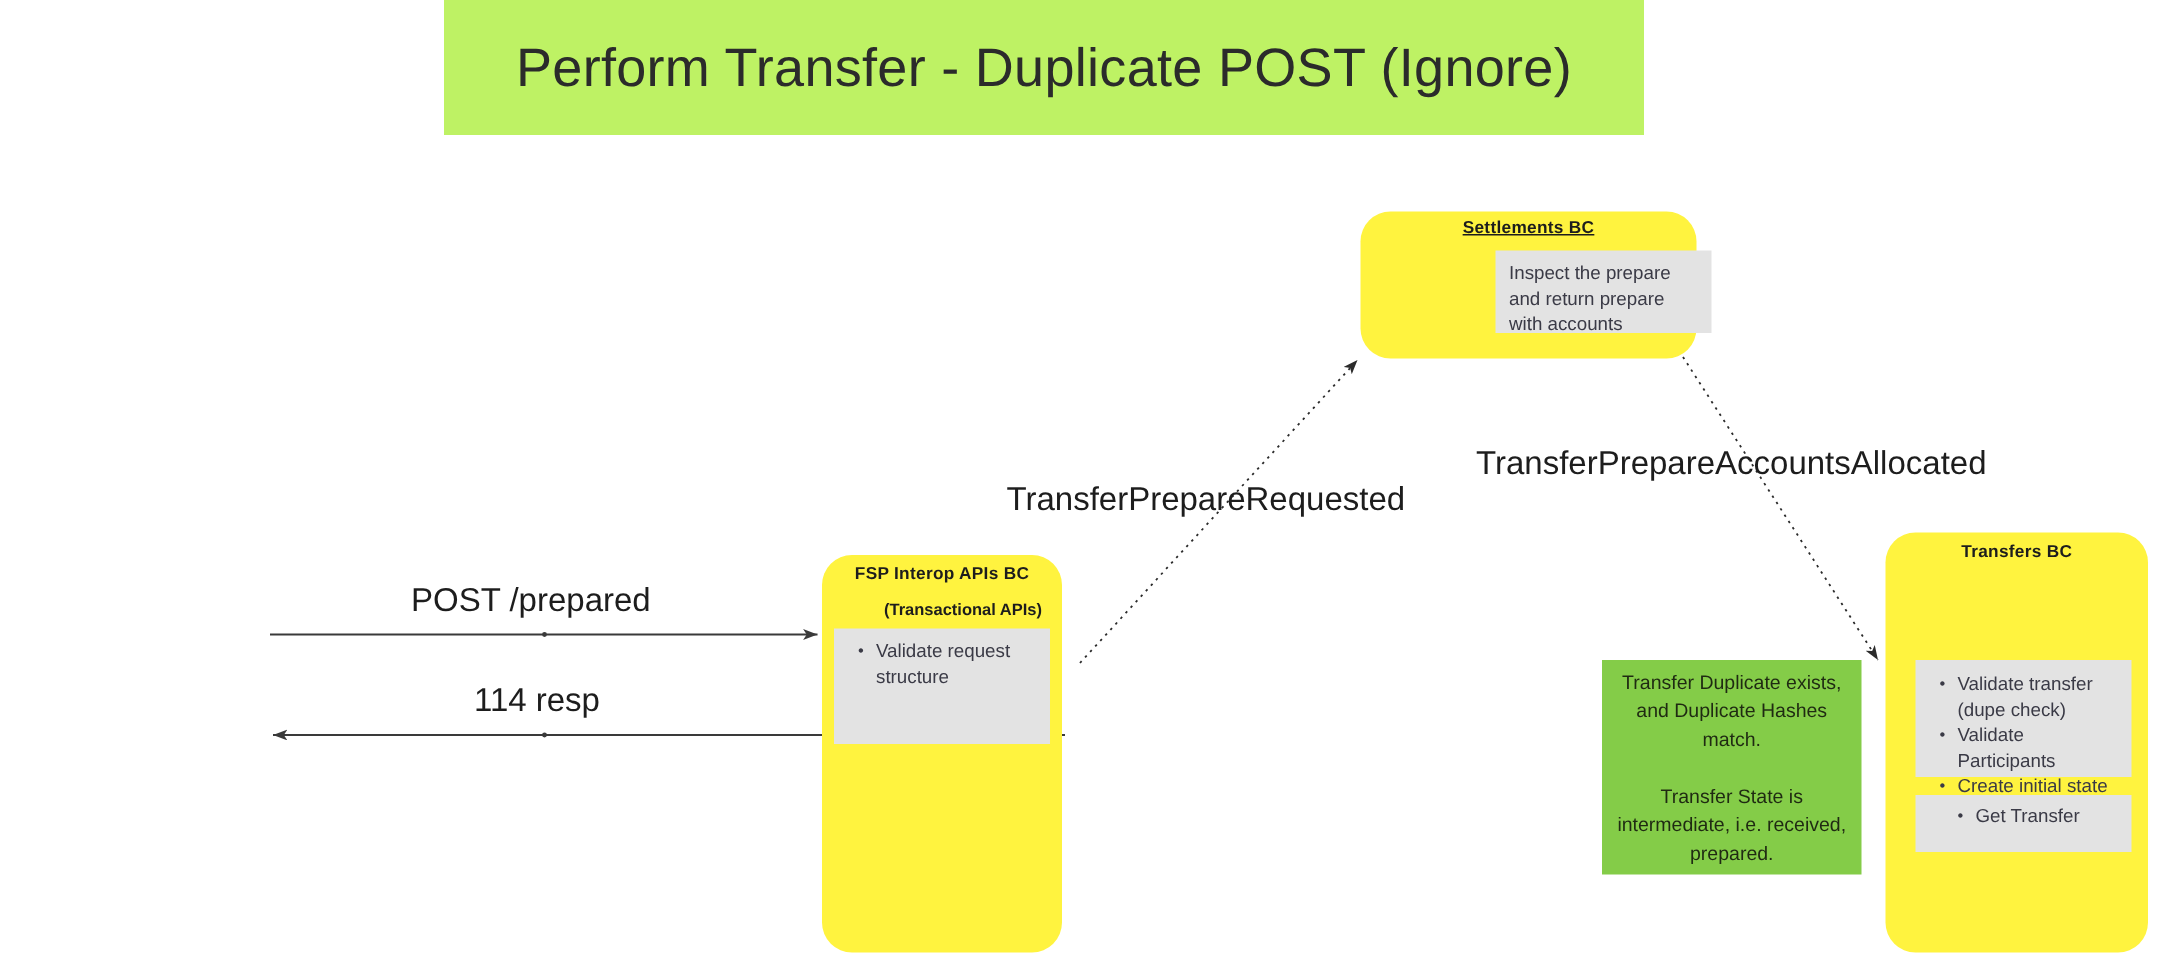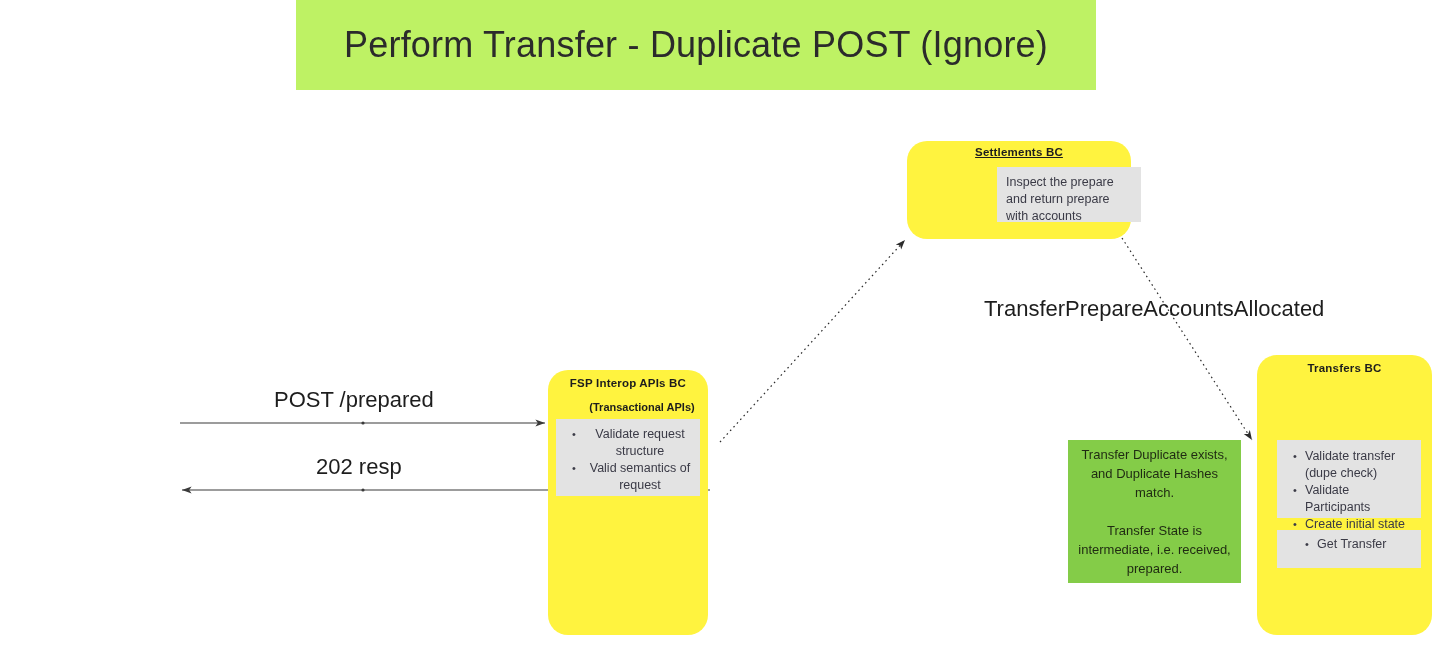--- a/index.html
+++ b/index.html
@@ -112,21 +112,20 @@
     height: 265px;
   }
   #fsp-bc .bc-title { margin-top: 7px; }
   #fsp-bc .bc-subtitle { margin-top: 12px; padding-left: 28px; }
   #fsp-panel {
     left: 8px;
     top: 49px;
     width: 144px;
     height: 77px;
     padding: 7px 4px 17px 8px;
-    text-align: center;
   }
 
   
   #transfers-bc {
     left: 1257px;
     top: 355px;
     width: 175px;
     height: 280px;
   }
   #transfers-bc .bc-title { margin-top: 7px; }
@@ -244,21 +243,20 @@
       <div class="plain-text">Inspect the prepare and return prepare with accounts</div>
     </div>
   </div>
 
   <div id="fsp-bc" class="bc-box">
     <div class="bc-title">FSP Interop APIs BC</div>
     <div class="bc-subtitle">(Transactional APIs)</div>
     <div id="fsp-panel" class="inner-panel">
       <ul>
         <li>Validate request structure</li>
-        <li>Valid semantics of request</li>
       </ul>
     </div>
   </div>
 
   <div id="transfers-bc" class="bc-box">
     <div class="bc-title">Transfers BC</div>
     <div id="transfers-panel-1" class="inner-panel">
       <ul>
         <li>Validate transfer (dupe check)</li>
         <li>Validate Participants</li>
@@ -272,16 +270,17 @@
     </div>
   </div>
 
   <div id="green-note">
     <div>Transfer Duplicate exists, and Duplicate Hashes match.</div>
     <div class="gap"></div>
     <div>Transfer State is intermediate, i.e. received, prepared.</div>
   </div>
 
   <div id="label-post" class="flow-label">POST /prepared</div>
-  <div id="label-202" class="flow-label">202 resp</div>
+  <div id="label-202" class="flow-label">114 resp</div>
+  <div id="label-prepare-requested" class="flow-label">TransferPrepareRequested</div>
   <div id="label-accounts-allocated" class="flow-label">TransferPrepareAccountsAllocated</div>
 
 </div>
 
 </body></html>

